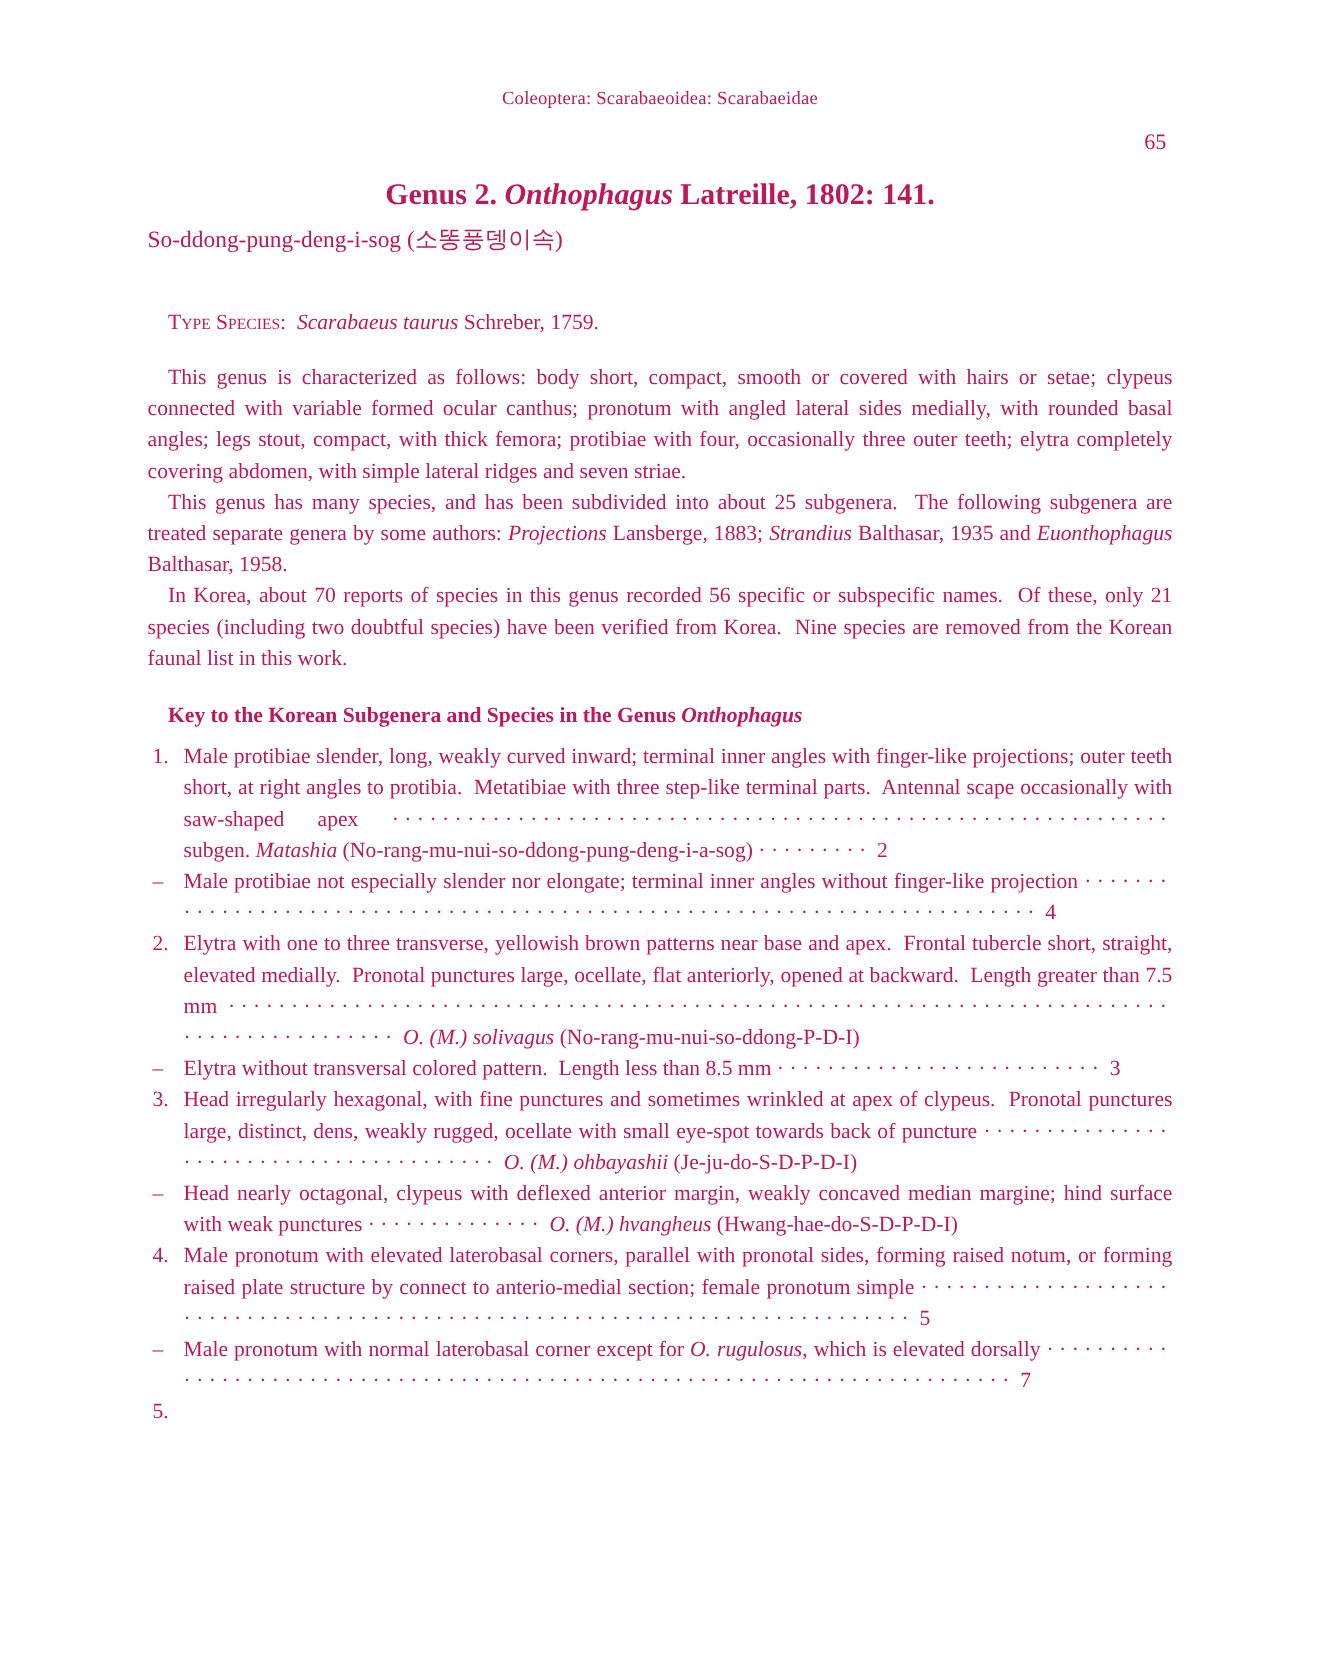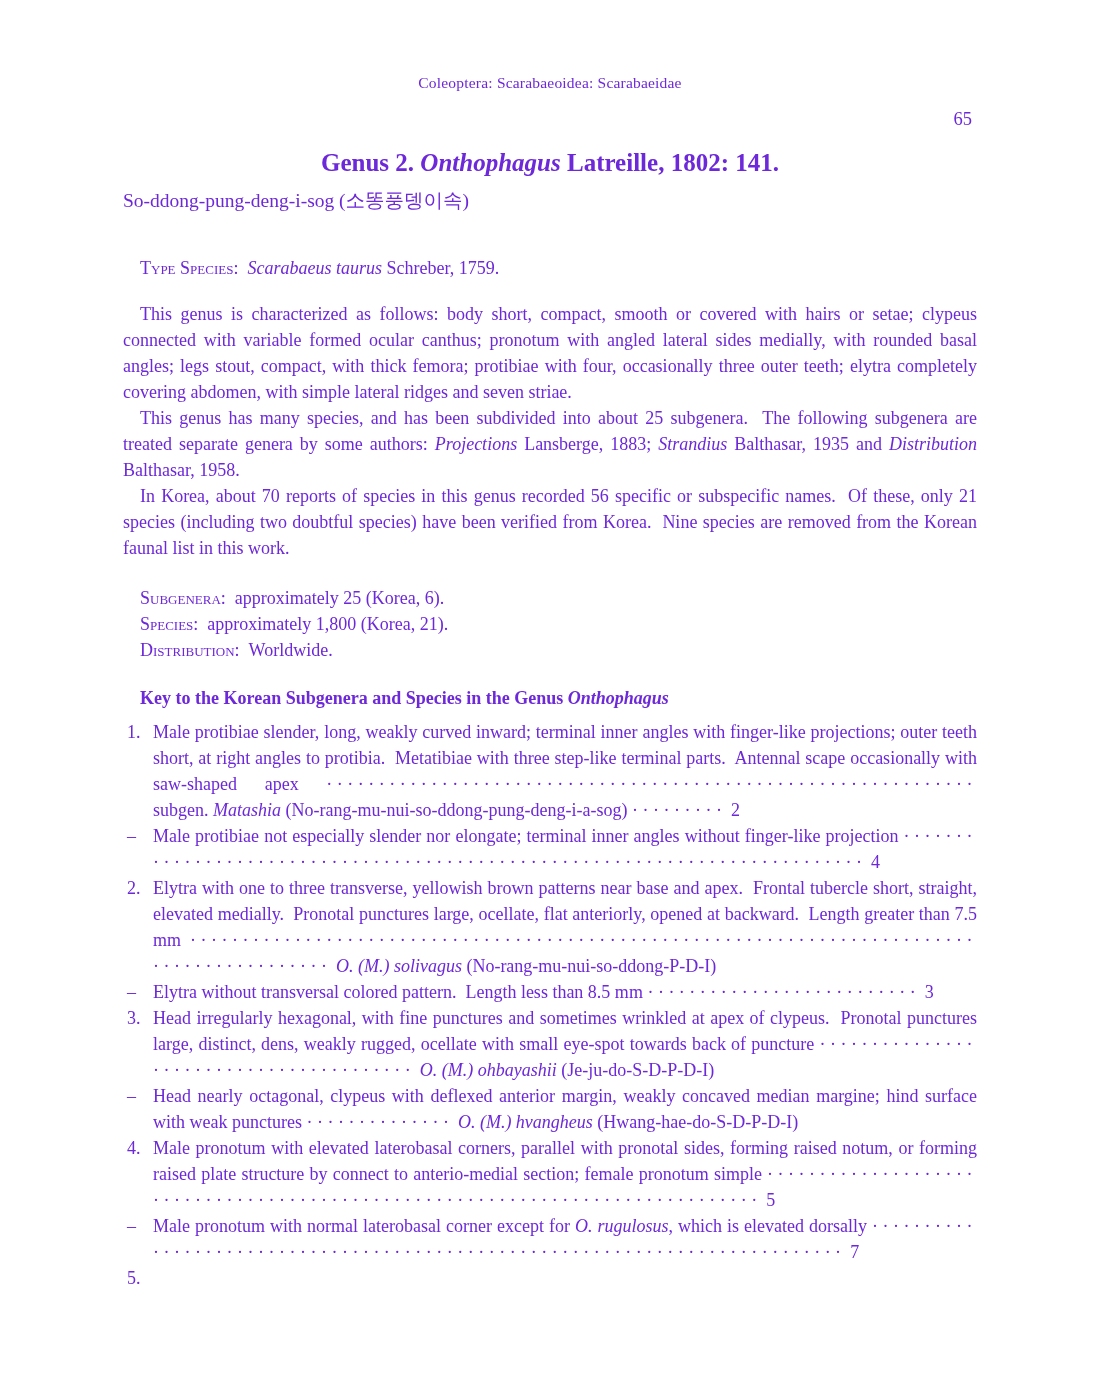--- a/index.html
+++ b/index.html
@@ -1,21 +1,21 @@
 <!DOCTYPE html>
 <html><head>
 <meta charset="utf-8">
 <style>
   * { box-sizing: border-box; }
   html, body { margin: 0; padding: 0; background: #ffffff; }
   .page {
     width: 1100px; height: 1400px;
     position: relative;
     background: #ffffff;
-    color: #6d28d9;
+    color: #be185d;
     font-family: "Liberation Serif", "DejaVu Serif", serif;
     overflow: hidden;
   }
   .running-header {
     position: absolute; top: 74px; left: 0; right: 0;
     text-align: center; font-size: 15.5px; letter-spacing: 0.2px;
   }
   .page-number {
     position: absolute; top: 69px; right: 128px; font-size: 18.5px; margin-top: 40px;
   }
@@ -52,29 +52,24 @@
   <div class="page-number">65</div>
 
   <div class="content">
     <h1 class="title"><span>Genus 2. </span><i>Onthophagus</i><span> Latreille, 1802: 141.</span></h1>
     <div class="subtitle">So-ddong-pung-deng-i-sog (소똥풍뎅이속)</div>
 
     <p class="type-species"><span class="sc">Type Species:</span><i>Scarabaeus taurus</i><span> Schreber, 1759.</span></p>
 
     <div id="paragraphs">
         <p><span>This genus is characterized as follows: body short, compact, smooth or covered with hairs or setae; clypeus connected with variable formed ocular canthus; pronotum with angled lateral sides medially, with rounded basal angles; legs stout, compact, with thick femora; protibiae with four, occasionally three outer teeth; elytra completely covering abdomen, with simple lateral ridges and seven striae.</span></p>
-        <p><span>This genus has many species, and has been subdivided into about 25 subgenera.&nbsp; The following subgenera are treated separate genera by some authors: </span><i>Projections</i><span> Lansberge, 1883; </span><i>Strandius</i><span> Balthasar, 1935 and </span><i>Distribution</i><span> Balthasar, 1958.</span></p>
+        <p><span>This genus has many species, and has been subdivided into about 25 subgenera.&nbsp; The following subgenera are treated separate genera by some authors: </span><i>Projections</i><span> Lansberge, 1883; </span><i>Strandius</i><span> Balthasar, 1935 and </span><i>Euonthophagus</i><span> Balthasar, 1958.</span></p>
         <p><span>In Korea, about 70 reports of species in this genus recorded 56 specific or subspecific names.&nbsp; Of these, only 21 species (including two doubtful species) have been verified from Korea.&nbsp; Nine species are removed from the Korean faunal list in this work.</span></p>
       </div>
 
-    <div id="facts" class="facts">
-        <div class="fact-row"><span class="sc">Subgenera:</span><span>approximately 25 (Korea, 6).</span></div>
-        <div class="fact-row"><span class="sc">Species:</span><span>approximately 1,800 (Korea, 21).</span></div>
-        <div class="fact-row"><span class="sc">Distribution:</span><span>Worldwide.</span></div>
-      </div>
 
     <p class="key-heading"><span>Key to the Korean Subgenera and Species in the Genus </span><i>Onthophagus</i></p>
 
     <div id="key-list">
         <div class="key-item"><span class="key-marker">1.</span><span>Male protibiae slender, long, weakly curved inward; terminal inner angles with finger-like projections; outer teeth short, at right angles to protibia.&nbsp; Metatibiae with three step-like terminal parts.&nbsp; Antennal scape occasionally with saw-shaped apex </span><span class="leader">······························································</span><span> subgen. </span><i>Matashia</i><span> (No-rang-mu-nui-so-ddong-pung-deng-i-a-sog) </span><span class="leader">·········</span><span> 2</span></div>
         <div class="key-item"><span class="key-marker">–</span><span>Male protibiae not especially slender nor elongate; terminal inner angles without finger-like projection </span><span class="leader">···········································································</span><span> 4</span></div>
         <div class="key-item"><span class="key-marker">2.</span><span>Elytra with one to three transverse, yellowish brown patterns near base and apex.&nbsp; Frontal tubercle short, straight, elevated medially.&nbsp; Pronotal punctures large, ocellate, flat anteriorly, opened at backward.&nbsp; Length greater than 7.5 mm </span><span class="leader">····························································································</span><span> </span><i>O. (M.) solivagus</i><span> (No-rang-mu-nui-so-ddong-P-D-I)</span></div>
         <div class="key-item"><span class="key-marker">–</span><span>Elytra without transversal colored pattern.&nbsp; Length less than 8.5 mm </span><span class="leader">··························</span><span> 3</span></div>
         <div class="key-item"><span class="key-marker">3.</span><span>Head irregularly hexagonal, with fine punctures and sometimes wrinkled at apex of clypeus.&nbsp; Pronotal punctures large, distinct, dens, weakly rugged, ocellate with small eye-spot towards back of puncture </span><span class="leader">········································</span><span> </span><i>O. (M.) ohbayashii</i><span> (Je-ju-do-S-D-P-D-I)</span></div>
         <div class="key-item"><span class="key-marker">–</span><span>Head nearly octagonal, clypeus with deflexed anterior margin, weakly concaved median margine; hind surface with weak punctures </span><span class="leader">··············</span><span> </span><i>O. (M.) hvangheus</i><span> (Hwang-hae-do-S-D-P-D-I)</span></div>

